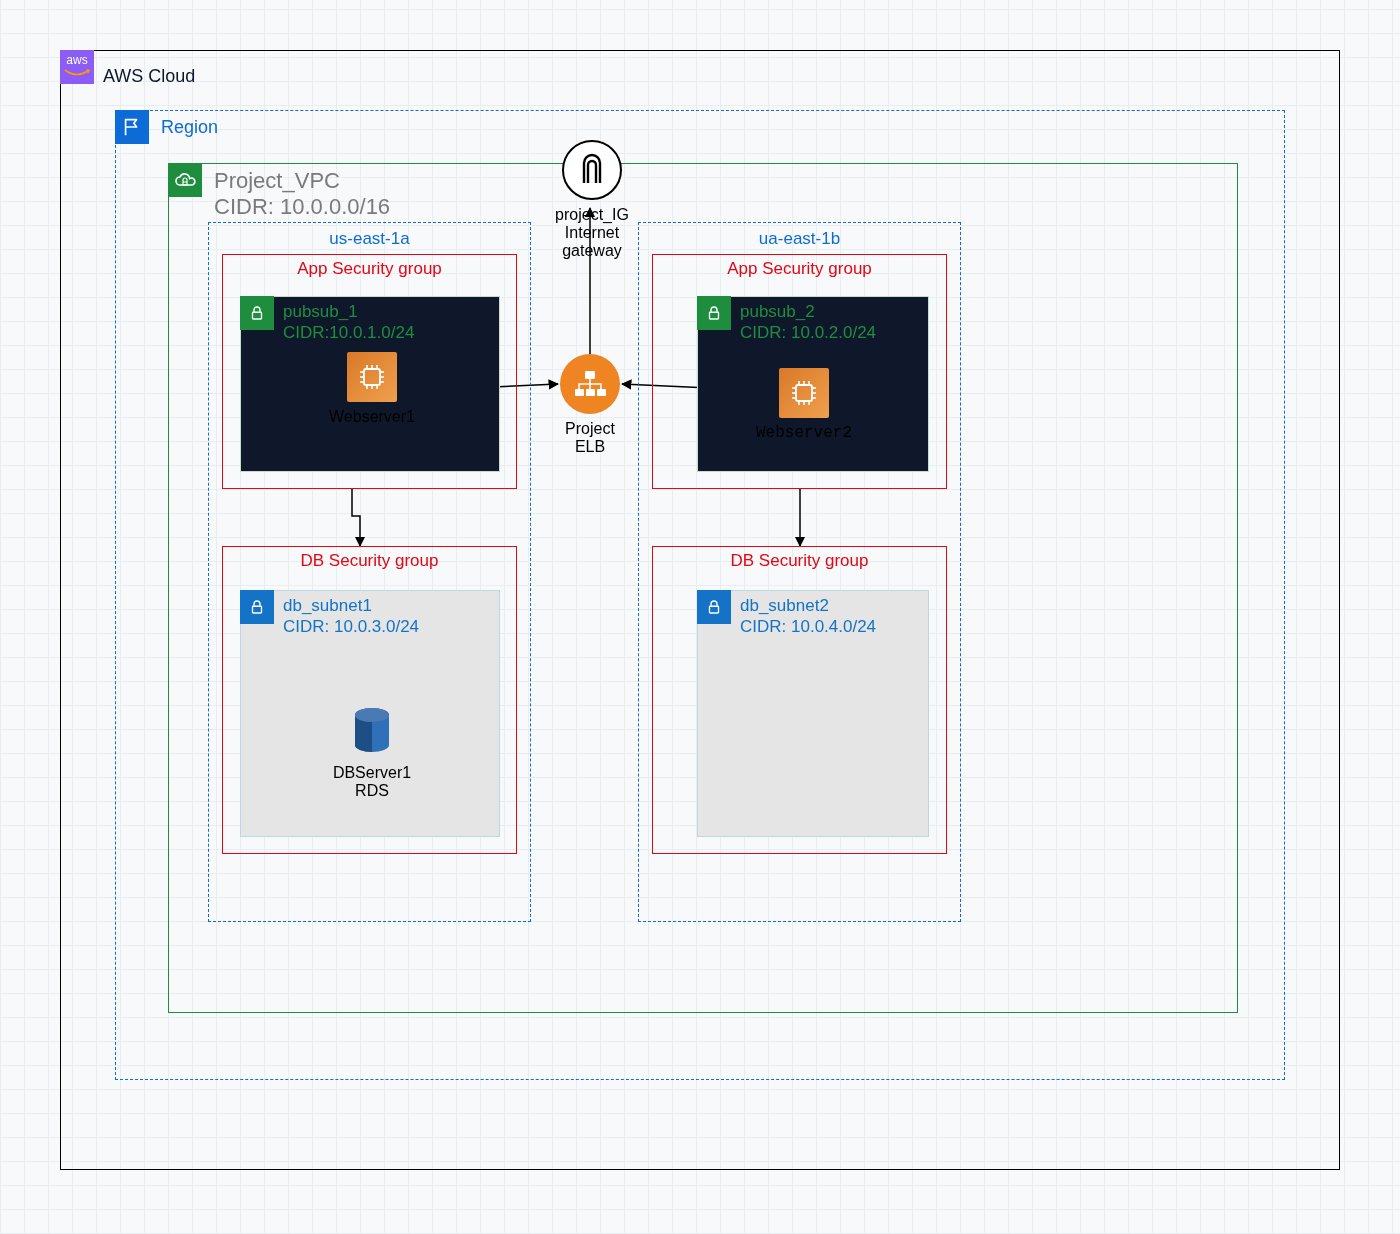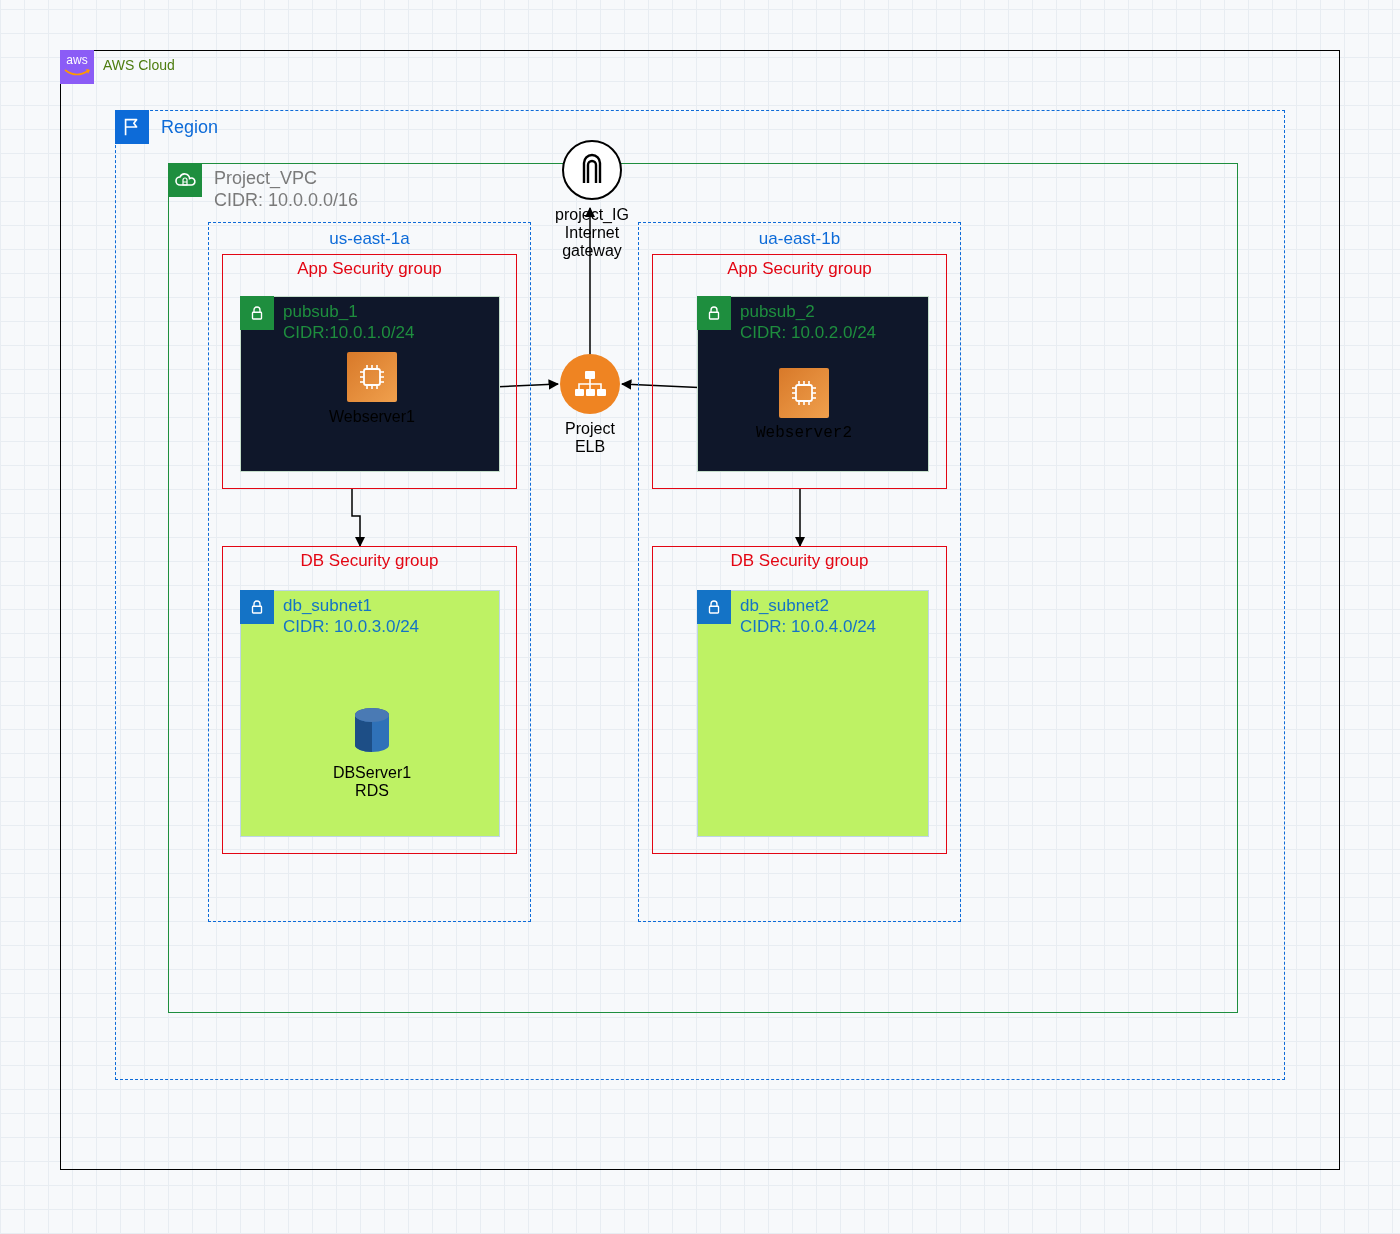--- a/index.html
+++ b/index.html
@@ -29,23 +29,23 @@
   width: 34px; height: 34px;
   background: #8b5cf6;
   color: #fff;
   font-size: 12px;
   line-height: 12px;
   padding-top: 4px;
   text-align: center;
 }
 .aws-cloud-label {
   position: absolute;
-  left: 42px; top: 6px;
-  font-size: 14px;
-  color: #4d7c0f;
+  left: 42px; top: 15px;
+  font-size: 18px;
+  color: #0f172a;
 }
 
 .region {
   border: 1.5px dashed #0d6bd8;
   left: 115px; top: 110px;
   width: 1170px; height: 970px;
 }
 .region-icon {
   position: absolute;
   left: -1px; top: -1px;
@@ -69,21 +69,21 @@
   position: absolute;
   left: -1px; top: -1px;
   width: 34px; height: 34px;
   background: #1e8e3e;
   display: flex; align-items: center; justify-content: center;
 }
 .vpc-label {
   position: absolute;
   left: 45px; top: 4px;
   color: #7a7a7a;
-  font-size: 18px;
+  font-size: 22px;
   line-height: 1.2;
 }
 
 .az {
   border: 1.5px dashed #0d6bd8;
 }
 .az-a {
   left: 208px; top: 222px;
   width: 323px; height: 700px;
 }
@@ -118,21 +118,21 @@
 .sg-db-b  { left: 652px; top: 546px; width: 295px; height: 308px; }
 
 .subnet {
   position: absolute;
 }
 .subnet-green {
   background: #0f172a;
   border: 1px solid #c5decb;
 }
 .subnet-blue {
-  background: #bef264;
+  background: #e5e5e5;
   border: 1px solid #bed5e6;
 }
 .subnet-icon {
   position: absolute;
   left: -1px; top: -1px;
   width: 34px; height: 34px;
   display: flex; align-items: center; justify-content: center;
 }
 .subnet-icon.green { background: #1e8e3e; }
 .subnet-icon.blue  { background: #1473c6; }

